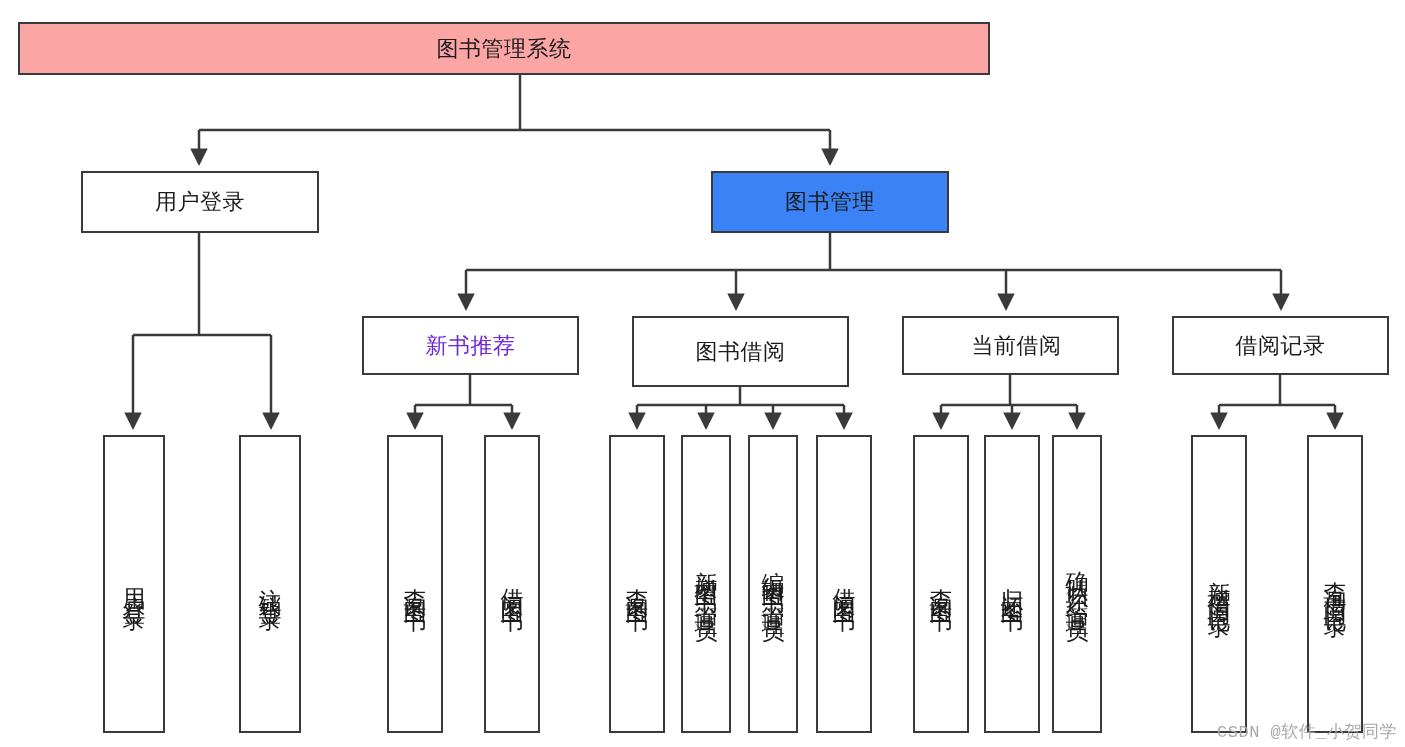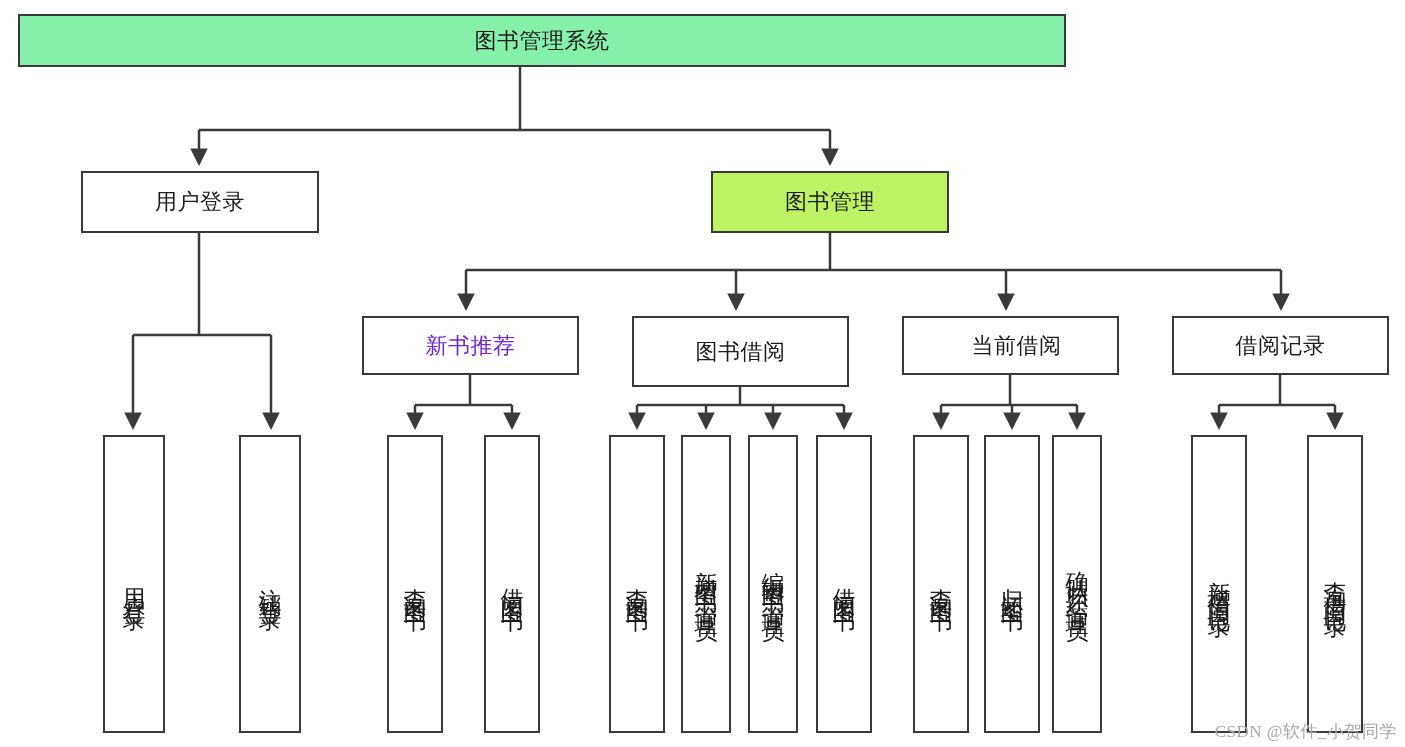--- a/index.html
+++ b/index.html
@@ -70,21 +70,21 @@
   
   #watermark {
     position: absolute;
     right: 8px;
     bottom: 4px;
     font-size: 17px;
     color: #a8a8a8;
     letter-spacing: 0.5px;
     z-index: 5;
     white-space: nowrap;
-    font-family: Liberation Serif, serif;
+    font-family: Liberation Mono, monospace;
   }
 </style>
 </head>
 <body>
 
 <div id="canvas">
 
   <svg id="wires" viewBox="0 0 1405 747" width="1405" height="747" xmlns="http://www.w3.org/2000/svg">
     <defs>
       <marker id="arrow" viewBox="0 0 12 12" refX="10" refY="6" markerWidth="7" markerHeight="7" orient="auto-start-reverse">
@@ -131,28 +131,28 @@
       <path d="M 1012 405 L 1012 427" marker-end="url(#arrow)"></path>
       <path d="M 1077 405 L 1077 427" marker-end="url(#arrow)"></path>
 
       <path d="M 1280 375 L 1280 405"></path>
       <path d="M 1219 405 L 1335 405"></path>
       <path d="M 1219 405 L 1219 427" marker-end="url(#arrow)"></path>
       <path d="M 1335 405 L 1335 427" marker-end="url(#arrow)"></path>
     </g>
   </svg>
 
-  <div class="node root horiz" style="left: 18px; top: 14px; width: 1048px; height: 53px; border-color: rgb(58, 58, 58); background: #86efac; color: rgb(27, 27, 27);">
+  <div class="node root horiz" style="left: 18px; top: 22px; width: 972px; height: 53px; border-color: rgb(58, 58, 58); background: #fca5a5; color: rgb(27, 27, 27);">
     <span class="lbl">图书管理系统</span>
   </div>
 
   <div class="node horiz" style="left: 81px; top: 171px; width: 238px; height: 62px; border-color: rgb(58, 58, 58); background: rgb(255, 255, 255); color: rgb(27, 27, 27);">
     <span class="lbl">用户登录</span>
   </div>
-  <div class="node horiz" style="left: 711px; top: 171px; width: 238px; height: 62px; border-color: rgb(58, 58, 58); background: #bef264; color: rgb(27, 27, 27);">
+  <div class="node horiz" style="left: 711px; top: 171px; width: 238px; height: 62px; border-color: rgb(58, 58, 58); background: #3b82f6; color: rgb(27, 27, 27);">
     <span class="lbl">图书管理</span>
   </div>
 
   <div class="node horiz" style="left: 362px; top: 316px; width: 217px; height: 59px; border-color: rgb(58, 58, 58); background: rgb(255, 255, 255); color: #6d28d9;">
     <span class="lbl">新书推荐</span>
   </div>
   <div class="node horiz" style="left: 632px; top: 316px; width: 217px; height: 71px; border-color: rgb(58, 58, 58); background: rgb(255, 255, 255); color: rgb(27, 27, 27);">
     <span class="lbl">图书借阅</span>
   </div>
   <div class="node horiz" style="left: 902px; top: 316px; width: 217px; height: 59px; border-color: rgb(58, 58, 58); background: rgb(255, 255, 255); color: rgb(27, 27, 27); padding-left: 12px;">

